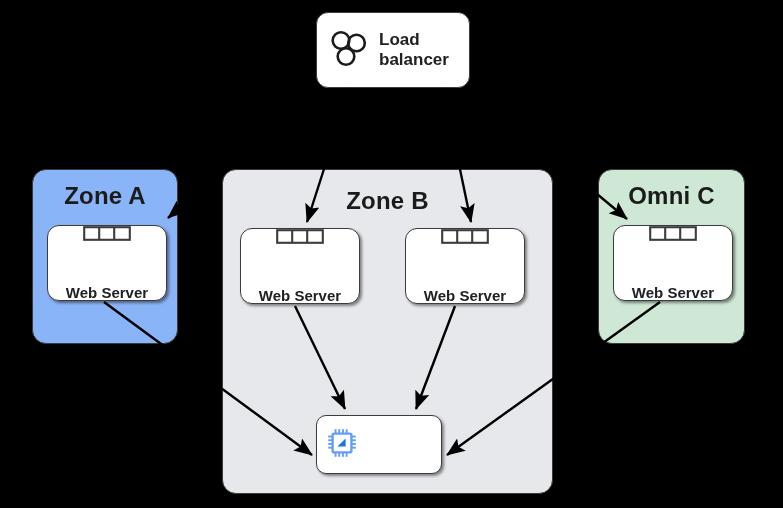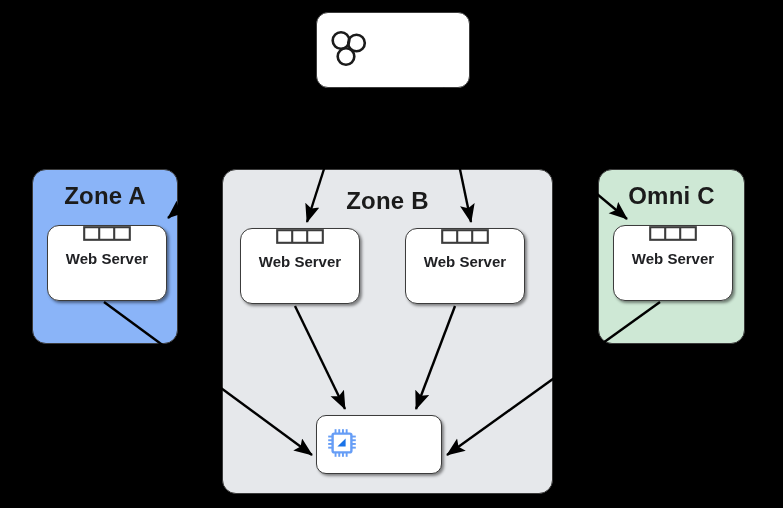--- a/index.html
+++ b/index.html
@@ -65,21 +65,21 @@
     z-index: 3;
   }
 
   
   .webserver {
     width: 120px;
     height: 76px;
     display: flex;
     flex-direction: column;
     align-items: center;
-    justify-content: flex-start;
+    justify-content: space-between;
   }
   .ws-icon {
     display: block;
     margin-bottom: 6px;
   }
   .ws-label {
     font-size: 15px;
     font-weight: bold;
     color: #202124;
     white-space: nowrap;
@@ -177,20 +177,24 @@
     <line x1="660" y1="302" x2="447" y2="455" stroke="#000000" stroke-width="2.4" marker-end="url(#arrowhead)"></line>
   </svg>
 
   <div class="node" id="load-balancer">
     <span class="lb-icon">
       <svg width="40" height="40" viewBox="0 0 40 40">
         <circle cx="12" cy="12.5" r="8.3" fill="none" stroke="#1b1b1b" stroke-width="2.6"></circle>
         <circle cx="27.5" cy="15" r="8.3" fill="none" stroke="#1b1b1b" stroke-width="2.6"></circle>
         <circle cx="17" cy="28.5" r="8.3" fill="none" stroke="#1b1b1b" stroke-width="2.6"></circle>
       </svg>
+    </span>
+    <span class="lb-label">
+      <span>Load</span><br>
+      <span>balancer</span>
     </span>
   </div>
 
   <div class="node webserver" id="ws-a">
     <span class="ws-icon">
       <svg width="48" height="15" viewBox="0 0 48 15">
         <rect x="1.2" y="1.2" width="45.6" height="12.6" fill="#ffffff" stroke="#3c3c3c" stroke-width="2.1"></rect>
         <line x1="16.2" y1="1.2" x2="16.2" y2="13.8" stroke="#3c3c3c" stroke-width="2.1"></line>
         <line x1="31.2" y1="1.2" x2="31.2" y2="13.8" stroke="#3c3c3c" stroke-width="2.1"></line>
       </svg>

